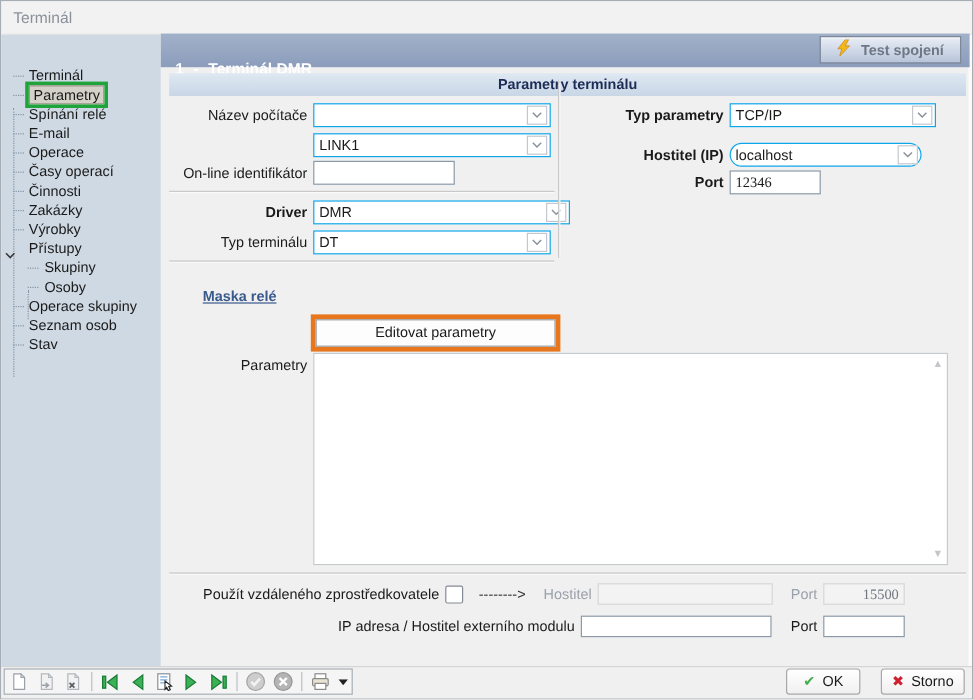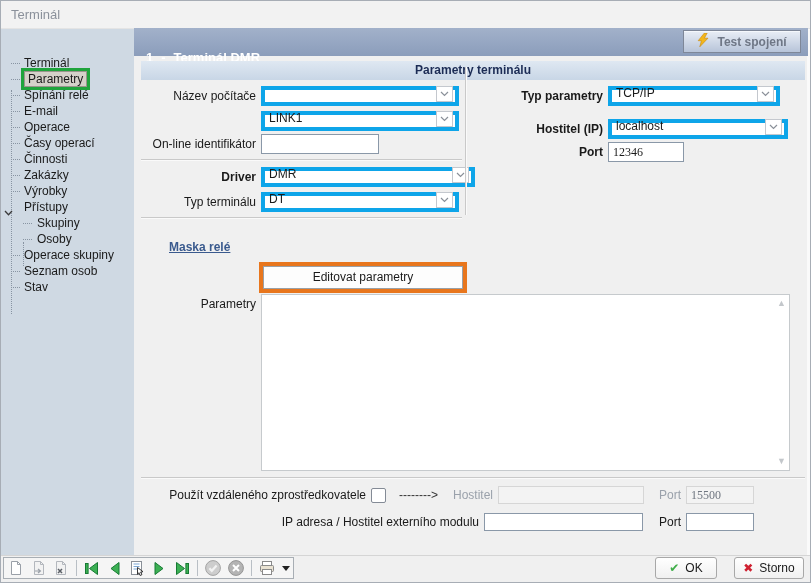--- a/index.html
+++ b/index.html
@@ -30,22 +30,22 @@
   .header-title{position:absolute;left:12px;top:16px;line-height:28px;color:#fff;font-weight:bold;font-size:13px;}
   .header-title .dash{margin:0 8px;font-weight:bold;}
   .test-btn{position:absolute;right:7px;top:2px;width:118px;height:23px;box-sizing:border-box;
     background:linear-gradient(#e9eef6,#b7c4d9);border:1px solid #7e8798;box-shadow:inset 0 1px 0 #f5f8fc;
     display:flex;align-items:center;justify-content:center;gap:8px;color:#6f7786;font-weight:bold;cursor:pointer;}
   .sectionbar{position:absolute;left:140px;top:60px;width:664px;height:19px;
     background:linear-gradient(#dfe8f2,#c8d6e6);text-align:center;line-height:19px;font-weight:bold;color:#1c2c55;}
   
   .flabel{position:absolute;height:20px;line-height:20px;text-align:right;white-space:nowrap;}
   .bold{font-weight:bold;}
-  .combo{position:absolute;height:20px;box-sizing:border-box;background:#fff;border:4px solid #0ea5e9;
-    display:flex;align-items:flex-end;cursor:default;}
+  .combo{position:absolute;height:20px;box-sizing:border-box;background:#fff;border:1px solid #0ea5e9;
+    display:flex;align-items:center;cursor:default;}
   .combo .cv{flex:1;padding-left:4px;line-height:18px;overflow:hidden;white-space:nowrap;}
   .combo .cb{width:15px;height:14px;margin-right:2px;border:1px solid #c4c8ce;background:#fff;
     display:flex;align-items:center;justify-content:center;flex:0 0 auto;}
   .tinput{position:absolute;box-sizing:border-box;height:20px;background:#fff;border:1px solid #8a98a8;
     font-family:Liberation Serif, serif;font-size:12px;color:#1a1a1a;padding:0 4px;outline:none;}
   .tinput:disabled,.tinput.dis{background:#f3f3f3;border:1px solid #d6d6d6;color:#6f7680;}
   .divider{position:absolute;height:0;border-top:1px solid #c9c9c9;box-shadow:0 1px 0 #fafafa;}
   .vdivider{position:absolute;width:1px;background:#c9c9c9;box-shadow:1px 0 0 #fafafa;}
   .link{position:absolute;font-weight:bold;color:#3a5a8e;text-decoration:underline;cursor:pointer;white-space:nowrap;}
   .btn-edit{position:absolute;left:262px;top:265px;width:200px;height:23px;box-sizing:border-box;
@@ -174,21 +174,21 @@
   <div class="combo" style="left:607px;top:85px;width:172px;">
     <span class="cv">TCP/IP</span>
     <span class="cb">
         <svg width="9" height="6">
           <path d="M1 1 L4.5 4.5 L8 1" stroke="#8a9099" stroke-width="1.2" fill="none"></path>
         </svg>
       </span>
   </div>
 
   <div class="flabel bold" style="left:468px;top:118px;width:134px;">Hostitel (IP)</div>
-  <div class="combo" style="left:607px;top:118px;width:180px;">
+  <div class="combo" style="left:607px;top:118px;width:160px;border-radius:10px;">
     <span class="cv">localhost</span>
     <span class="cb">
         <svg width="9" height="6">
           <path d="M1 1 L4.5 4.5 L8 1" stroke="#8a9099" stroke-width="1.2" fill="none"></path>
         </svg>
       </span>
   </div>
 
   <div class="flabel bold" style="left:468px;top:141px;width:134px;">Port</div>
   <input class="tinput" style="left: 607px; top: 141px; width: 76px;" value="12346">
@@ -204,21 +204,21 @@
   </div>
 
   <div class="divider" style="left:140px;top:476px;width:664px;"></div>
 
   <div class="flabel" style="left:138px;top:484px;width:227px;">Použít vzdáleného zprostředkovatele</div>
   <div class="checkbox"></div>
   <div class="flabel" style="left:398px;top:484px;width:46px;text-align:left;color:#333;">--------&gt;</div>
   <div class="flabel graylbl" style="left:438px;top:484px;width:54px;">Hostitel</div>
   <input class="tinput dis" style="left: 497px; top: 485px; width: 146px; height: 18px;" disabled="" value="">
   <div class="flabel graylbl" style="left:648px;top:484px;width:32px;">Port</div>
-  <input class="tinput dis" style="left: 685px; top: 485px; width: 68px; height: 18px; text-align: left;" disabled="" value="15500">
+  <input class="tinput dis" style="left: 685px; top: 485px; width: 68px; height: 18px; text-align: right;" disabled="" value="15500">
 
   <div class="flabel" style="left:238px;top:511px;width:240px;">IP adresa / Hostitel externího modulu</div>
   <input class="tinput" style="left: 483px; top: 512px; width: 159px; height: 18px;" value="">
   <div class="flabel" style="left:648px;top:511px;width:32px;">Port</div>
   <input class="tinput" style="left: 685px; top: 512px; width: 68px; height: 18px;" value="">
 
   <div class="toolband">
     <div class="tool-panel">
       <span class="ticon">
         <svg width="16" height="16" viewBox="0 0 16 16">

